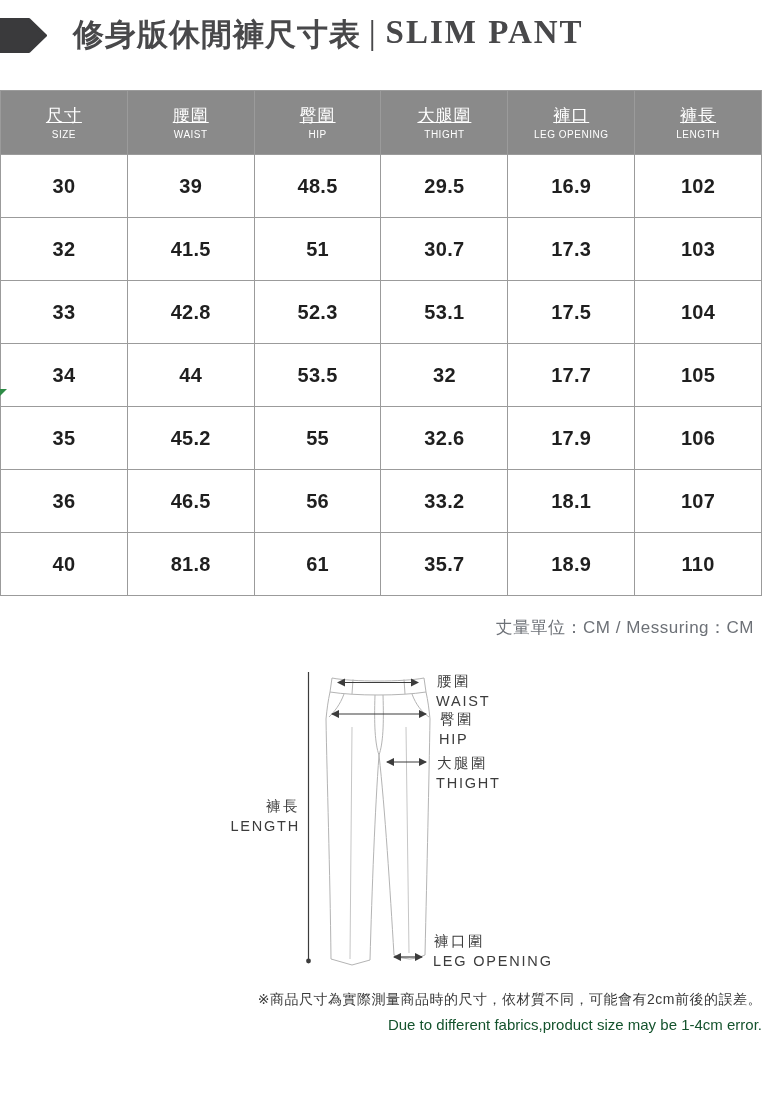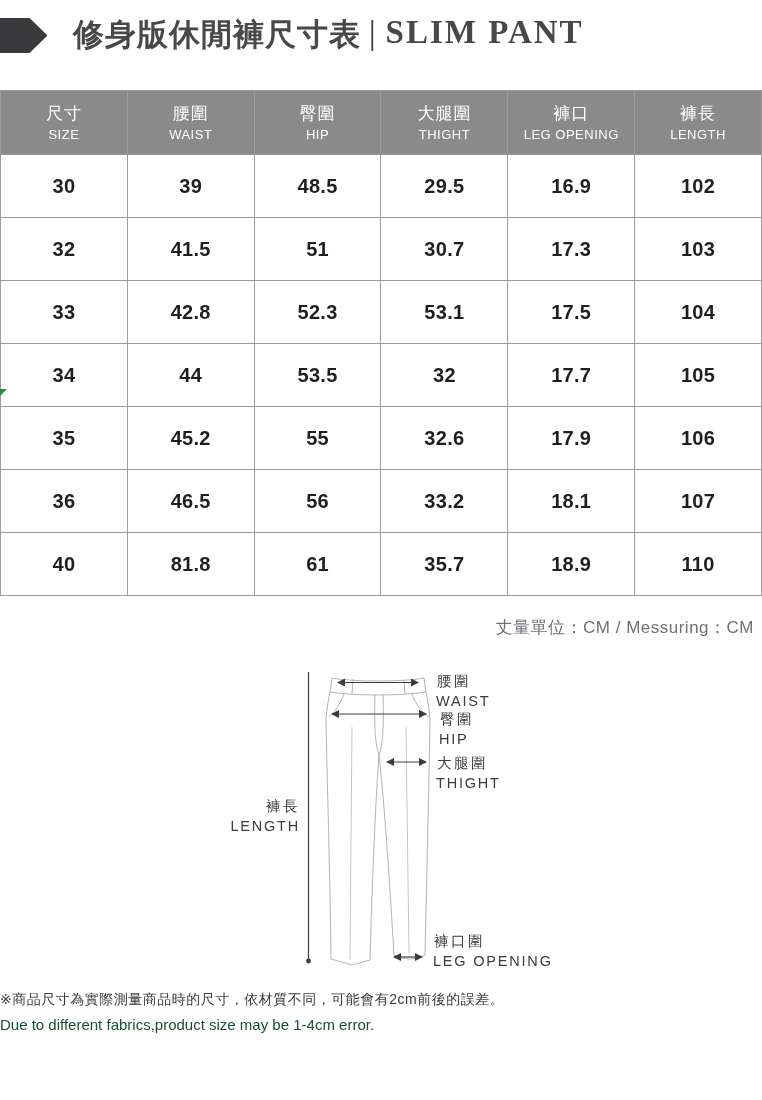--- a/index.html
+++ b/index.html
@@ -14,42 +14,42 @@
   h1.page-title{margin:4px;font-size:31px;display:flex;align-items:flex-start;color:#48484a;white-space:nowrap;}
   .t-cjk{font-weight:700;letter-spacing:1px;}
   .t-sep{font-weight:400;font-size:33px;margin:0 9px 0 7px;transform:scaleX(.7);color:#48484a;}
   .t-en{font-family:"Liberation Serif","DejaVu Serif",serif;font-weight:600;font-size:33px;letter-spacing:2px;}
   
   table.size-table{width:100%;border-collapse:collapse;margin-top:32px;table-layout:fixed;}
   .size-table th{
     background:#8a8a8a;color:#ffffff;height:63px;font-weight:500;
     border:1px solid #9b9b9b;vertical-align:middle;padding:0;
   }
-  .size-table th .h-cjk{display:block;font-size:17px;letter-spacing:1px;line-height:1.25;}
-  .size-table th .h-en{display:block;font-size:13px;letter-spacing:.5px;margin-top:3px;font-weight:400;}
+  .size-table th .h-cjk{display:block;font-size:17px;letter-spacing:1px;line-height:1.25;text-decoration:underline;}
+  .size-table th .h-en{display:block;font-size:10px;letter-spacing:.5px;margin-top:3px;font-weight:400;}
   .size-table td{
     border:1px solid #9b9b9b;height:60px;text-align:center;vertical-align:middle;
     font-size:20px;font-weight:600;color:#1f1f1f;letter-spacing:.3px;
   }
   
   .green-marker{position:absolute;left:0;top:389px;width:0;height:0;
     border-top:7px solid #2e8b46;border-right:7px solid transparent;}
   
   .unit-note{margin-top:20px;text-align:right;padding-right:8px;
     font-size:17px;color:#6d7177;letter-spacing:.5px;}
   
   svg.pants-diagram{display:block;margin-top:10px;}
   .d-label{fill:#3c3c3c;font-family:"Liberation Sans","DejaVu Sans",sans-serif;}
   .d-cjk{font-size:14.5px;letter-spacing:2.5px;}
   .d-en{font-size:14.5px;letter-spacing:1.8px;}
   .outline{stroke:#b4b4b4;fill:none;stroke-width:1;}
   .crease{stroke:#c6c6c6;fill:none;stroke-width:1;}
   .measure{stroke:#3c3c3c;stroke-width:1.2;fill:none;}
   
-  .footnotes{margin-top:10px;text-align:left;line-height:1.55;}
+  .footnotes{margin-top:10px;text-align:right;line-height:1.55;}
   .fn-cjk{font-size:14px;color:#3a3a3a;letter-spacing:.5px;}
   .fn-en{font-size:15px;color:#14532d;margin-top:2px;}
 </style>
 </head>
 <body>
 
 <header class="page-header">
   <svg class="tag-icon" width="47" height="35" viewBox="0 0 47 35" aria-hidden="true">
     <polygon points="0,1.5 29,1.5 45.5,17.5 29,33.5 0,33.5" fill="#3a3a3c" stroke="#3a3a3c" stroke-width="3" stroke-linejoin="round"></polygon>
   </svg>

